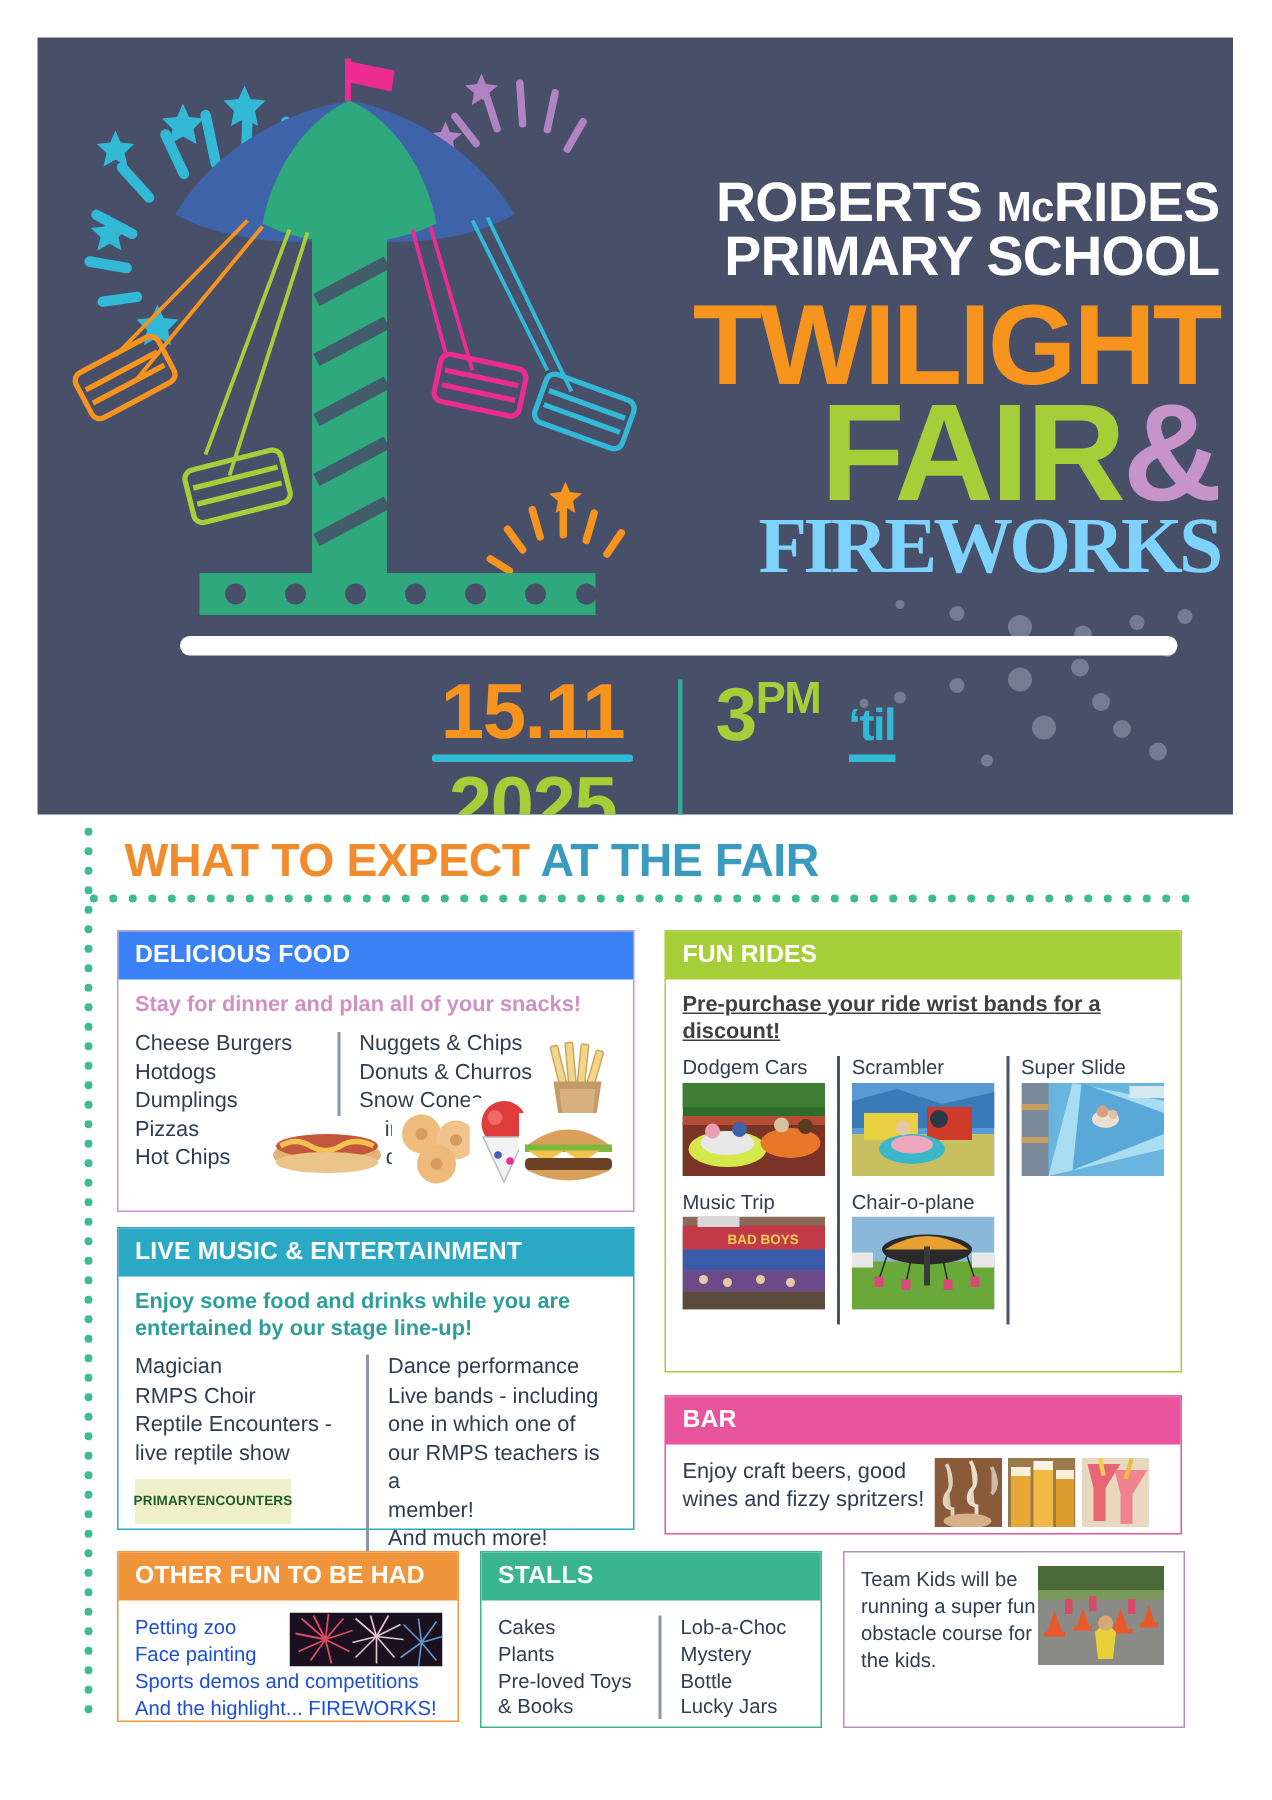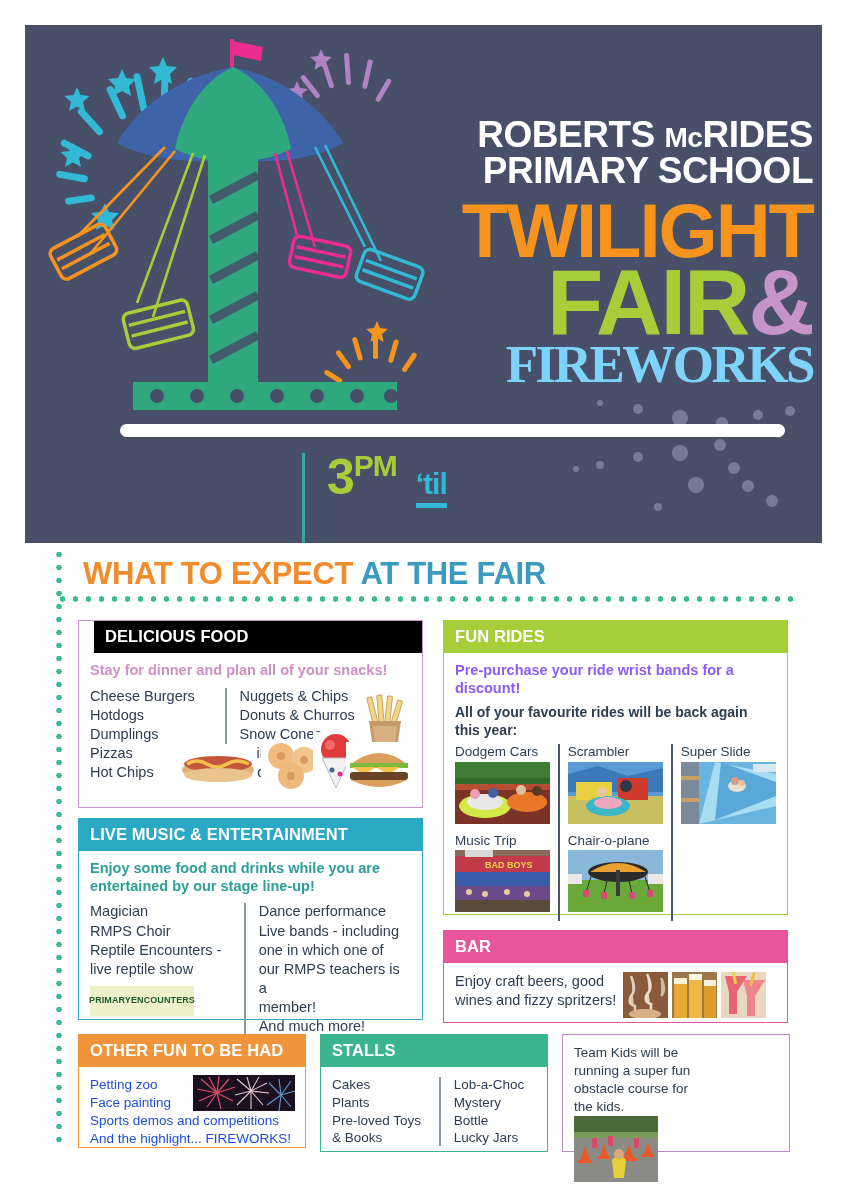--- a/index.html
+++ b/index.html
@@ -110,40 +110,40 @@
     padding: 6px 11px 7px 11px; letter-spacing: 0.1px;
   }
   .panel .body { padding: 9px 11px 10px 11px; position: relative; }
   .lede { font-weight: bold; font-size: 14.5px; line-height: 1.22; margin-bottom: 7px; }
   .cols { display: flex; font-size: 14.5px; color: #2e3d52; line-height: 1.32; }
   .col { }
   .vsep { width: 1.5px; background: #8b97a6; margin: 1px 13px 1px 13px; align-self: stretch; }
 
   
   #food { left: 78px; top: 620px; width: 345px; height: 188px; border: 1.5px solid #c794c9; }
-  #food .bar { background: #000000; margin-left: 15px; }
+  #food .bar { background: #3b82f6; }
   #food .lede { color: #d18fc6; }
   #food .col-a { width: 122px; }
 
   
   #music { left: 78px; top: 818px; width: 345px; height: 202px; border: 1.5px solid #2aa8c4; }
   #music .bar { background: #2aa8c4; }
   #music .lede { color: #2e9e9a; }
   #music .col-a { width: 142px; }
   .reptile-logo {
     margin-top: 7px; width: 104px; height: 30px; background: #eef0c9;
     display: flex; align-items: center; justify-content: center;
     color: #1f5c2e; font-weight: bold; font-size: 9px; line-height: 1.05;
     text-align: center; letter-spacing: 0.1px;
   }
 
   
   #rides { left: 443px; top: 620px; width: 345px; height: 295px; border: 1.5px solid #a6ce39; }
   #rides .bar { background: #a6ce39; }
-  #rides .lede { color: #8b5cf6; }
+  #rides .lede { color: #404040; text-decoration: underline; }
   .sub2 { font-weight: bold; font-size: 14px; color: #2e3d52; line-height: 1.25; margin-bottom: 5px; }
   .ride-grid { display: flex; }
   .ride-col { }
   .ride-col.c1 { width: 96px; }
   .ride-col.c2 { width: 96px; }
   .ride-col.c3 { width: 96px; }
   .ride-sep { width: 1.5px; background: #4a5568; margin: 0 8px; }
   .ride-label { font-size: 13.5px; color: #2e3d52; line-height: 1.15; margin-bottom: 2px; }
   .ride-img { width: 95px; height: 62px; margin-bottom: 5px; background-size: cover; }
 
@@ -165,21 +165,21 @@
   }
 
   
   #stalls { left: 320px; top: 1034px; width: 228px; height: 118px; border: 1.5px solid #3bb58f; }
   #stalls .bar { background: #3bb58f; }
   #stalls .col-a { width: 98px; }
 
   
   #obstacle { left: 562px; top: 1034px; width: 228px; height: 118px; border: 1.5px solid #bb8cc4; }
   #obstacle .bar { background: #bb8cc4; }
-  .obs-row { display: flex; align-items: flex-start; flex-direction: column; }
+  .obs-row { display: flex; align-items: flex-start; }
   .obs-text { font-size: 13.5px; color: #2e3d52; line-height: 1.33; width: 118px; }
   .obs-img { width: 84px; height: 66px; background-size: cover; }
 </style>
 </head>
 <body>
 
 <div class="hero">
 
   <svg class="hero-art" viewBox="0 0 420 420">
 
@@ -327,20 +327,25 @@
     <div class="big-word w-twilight">TWILIGHT</div>
     <div class="big-word">
       <span class="w-fair">FAIR</span><span class="w-amp">&amp;</span>
     </div>
     <div class="big-word w-fireworks">FIREWORKS</div>
   </div>
 
   <div class="white-bar"></div>
 
   <div class="datetime">
+    <div class="dt-left">
+      <div class="dt-day">15.11</div>
+      <div class="dt-rule"></div>
+      <div class="dt-year">2025</div>
+    </div>
     <div class="dt-divider"></div>
     <div class="dt-right">
       <div class="dt-time">
         <span>3</span><span class="pm">PM</span>
         <span class="dt-til">‘til</span>
       </div>
     </div>
   </div>
 </div>
 
@@ -441,21 +446,20 @@
 member!
 And much more!</div>
     </div>
   </div>
 </div>
 
 <div class="panel" id="rides">
   <div class="bar">FUN RIDES</div>
   <div class="body">
     <div class="lede">Pre-purchase your ride wrist bands for a discount!</div>
-    <div class="sub2">All of your favourite rides will be back again this year:</div>
     <div class="ride-grid">
       <div class="ride-col c1">
         <div class="ride-label">Dodgem Cars</div>
         <svg class="ride-img" viewBox="0 0 95 62" preserveAspectRatio="none">
           <rect width="95" height="62" fill="#2f6b2a"></rect>
           <rect y="26" width="95" height="36" fill="#7a3326"></rect>
           <rect y="22" width="95" height="6" fill="#b54d34"></rect>
           <ellipse cx="30" cy="44" rx="26" ry="12" fill="#d4e84a"></ellipse>
           <ellipse cx="30" cy="40" rx="18" ry="8" fill="#e8e8e8"></ellipse>
           <ellipse cx="72" cy="40" rx="20" ry="10" fill="#e8772a"></ellipse>

